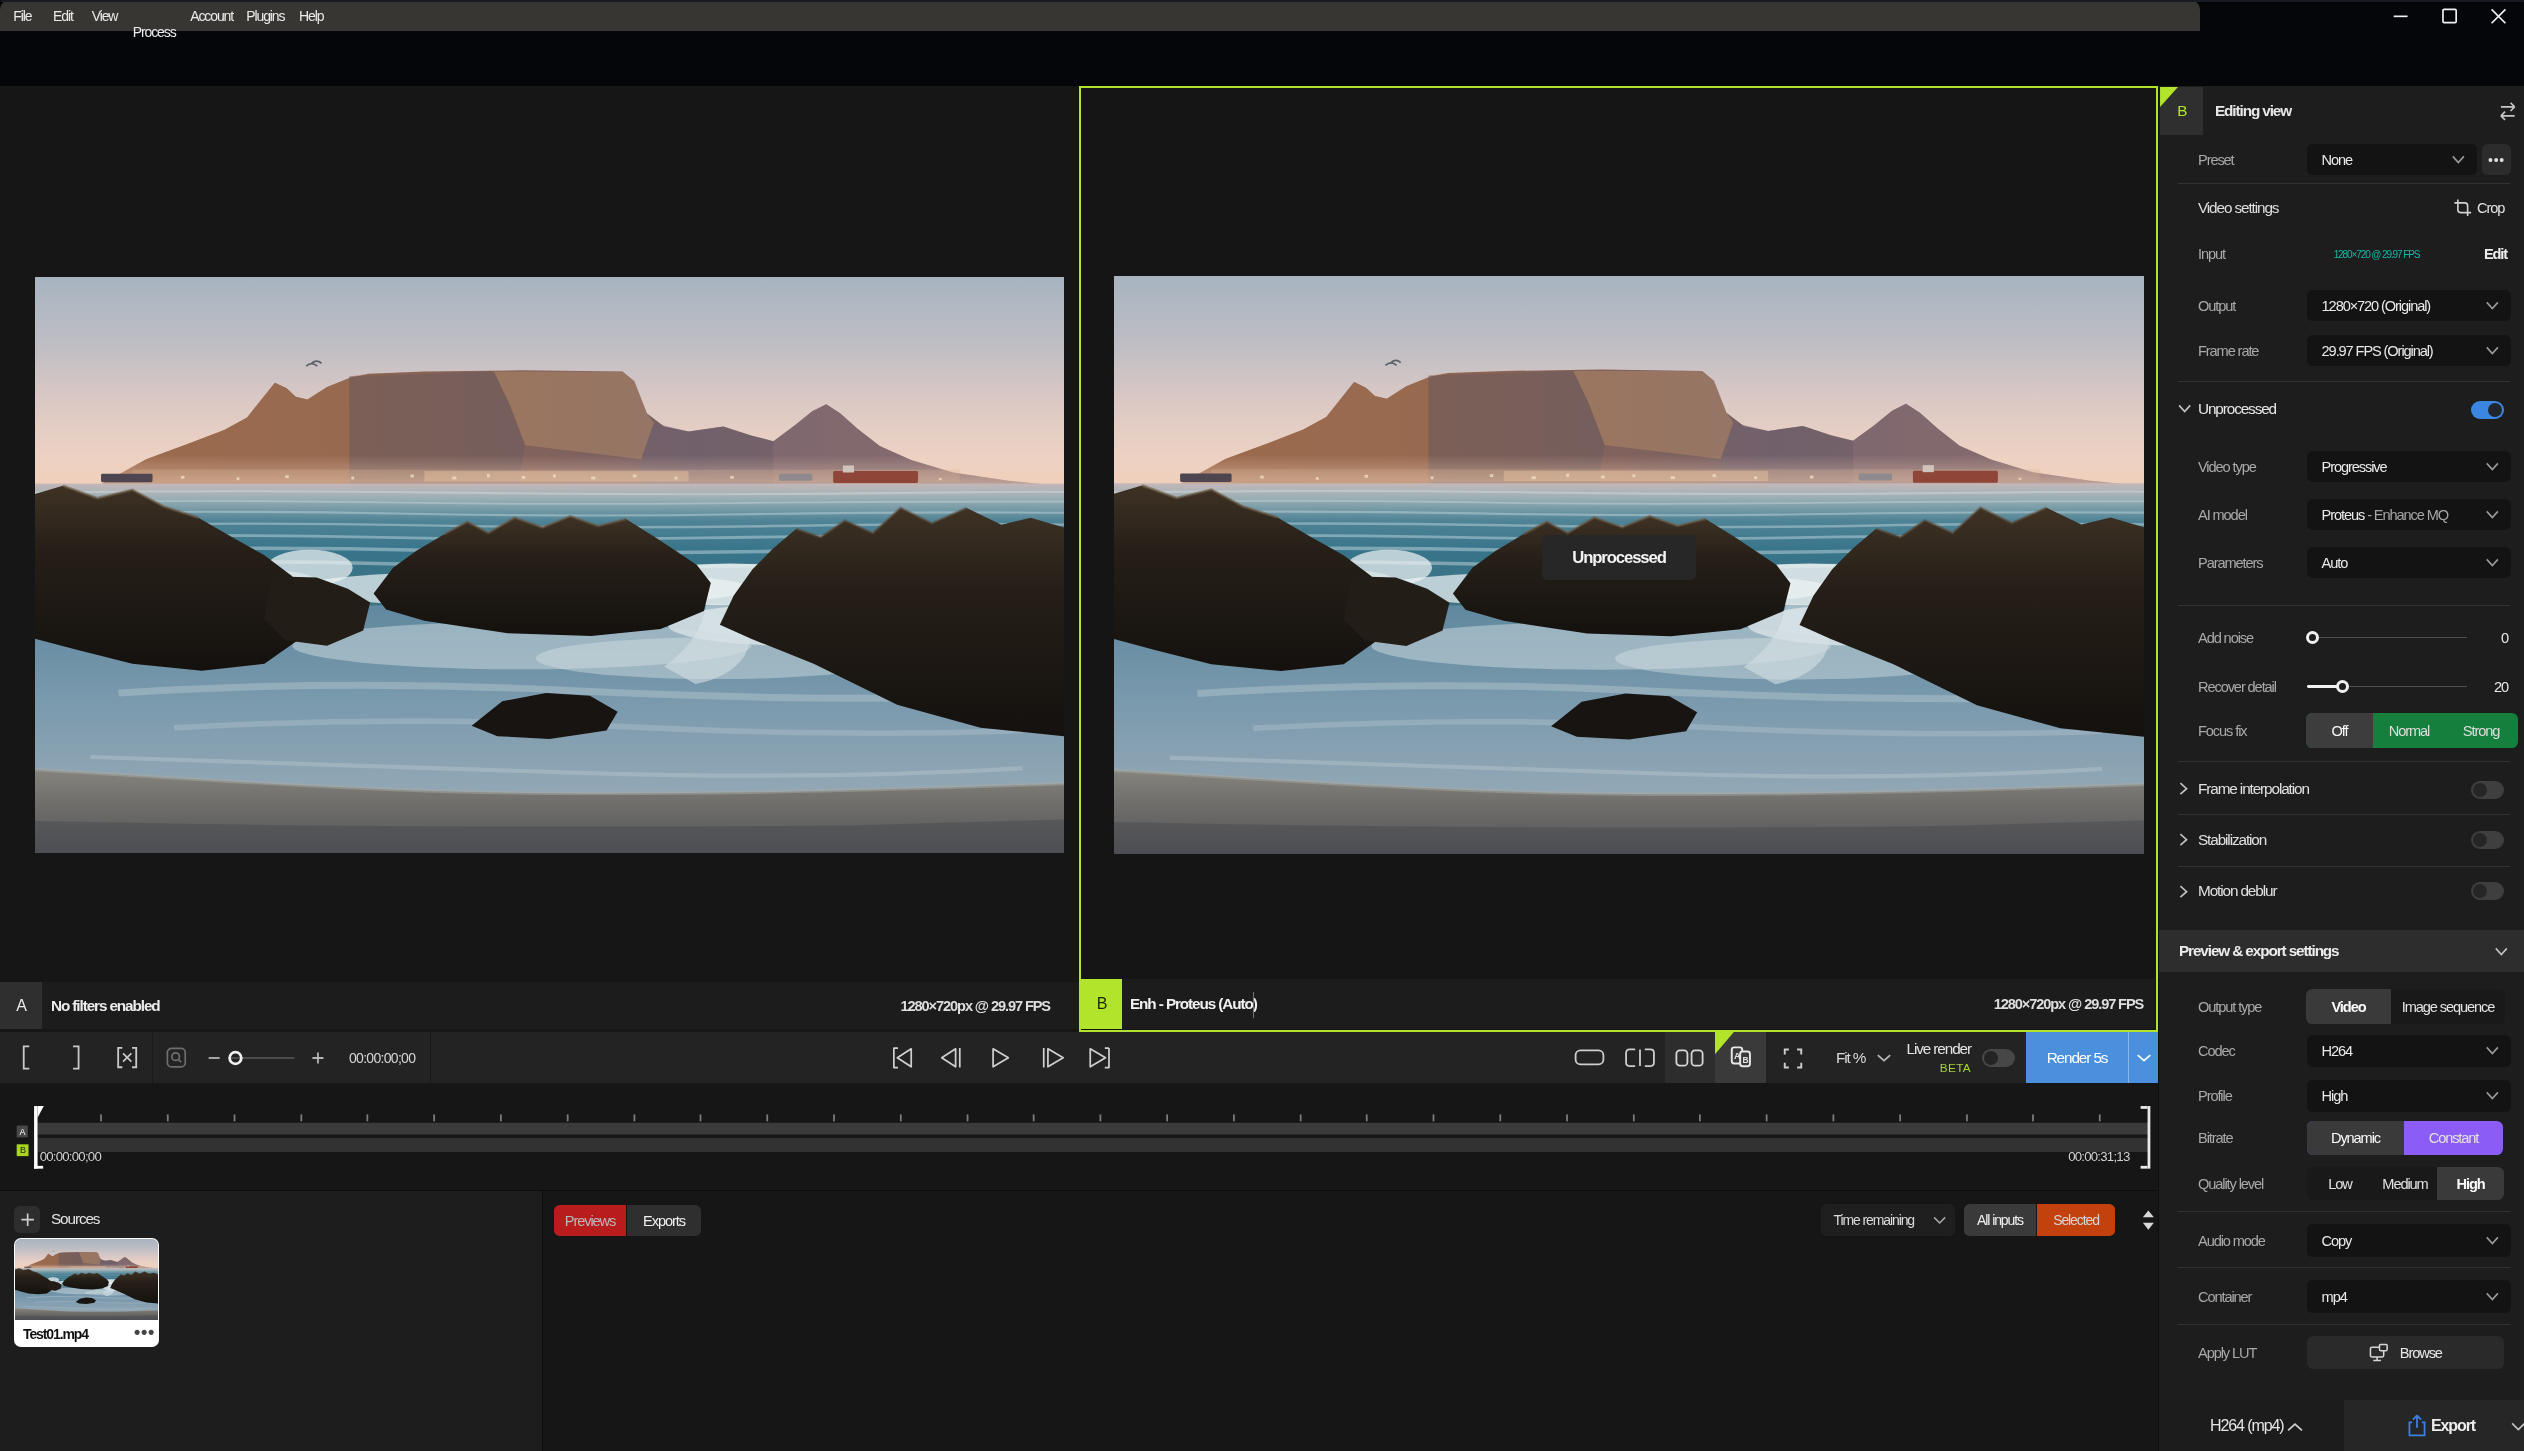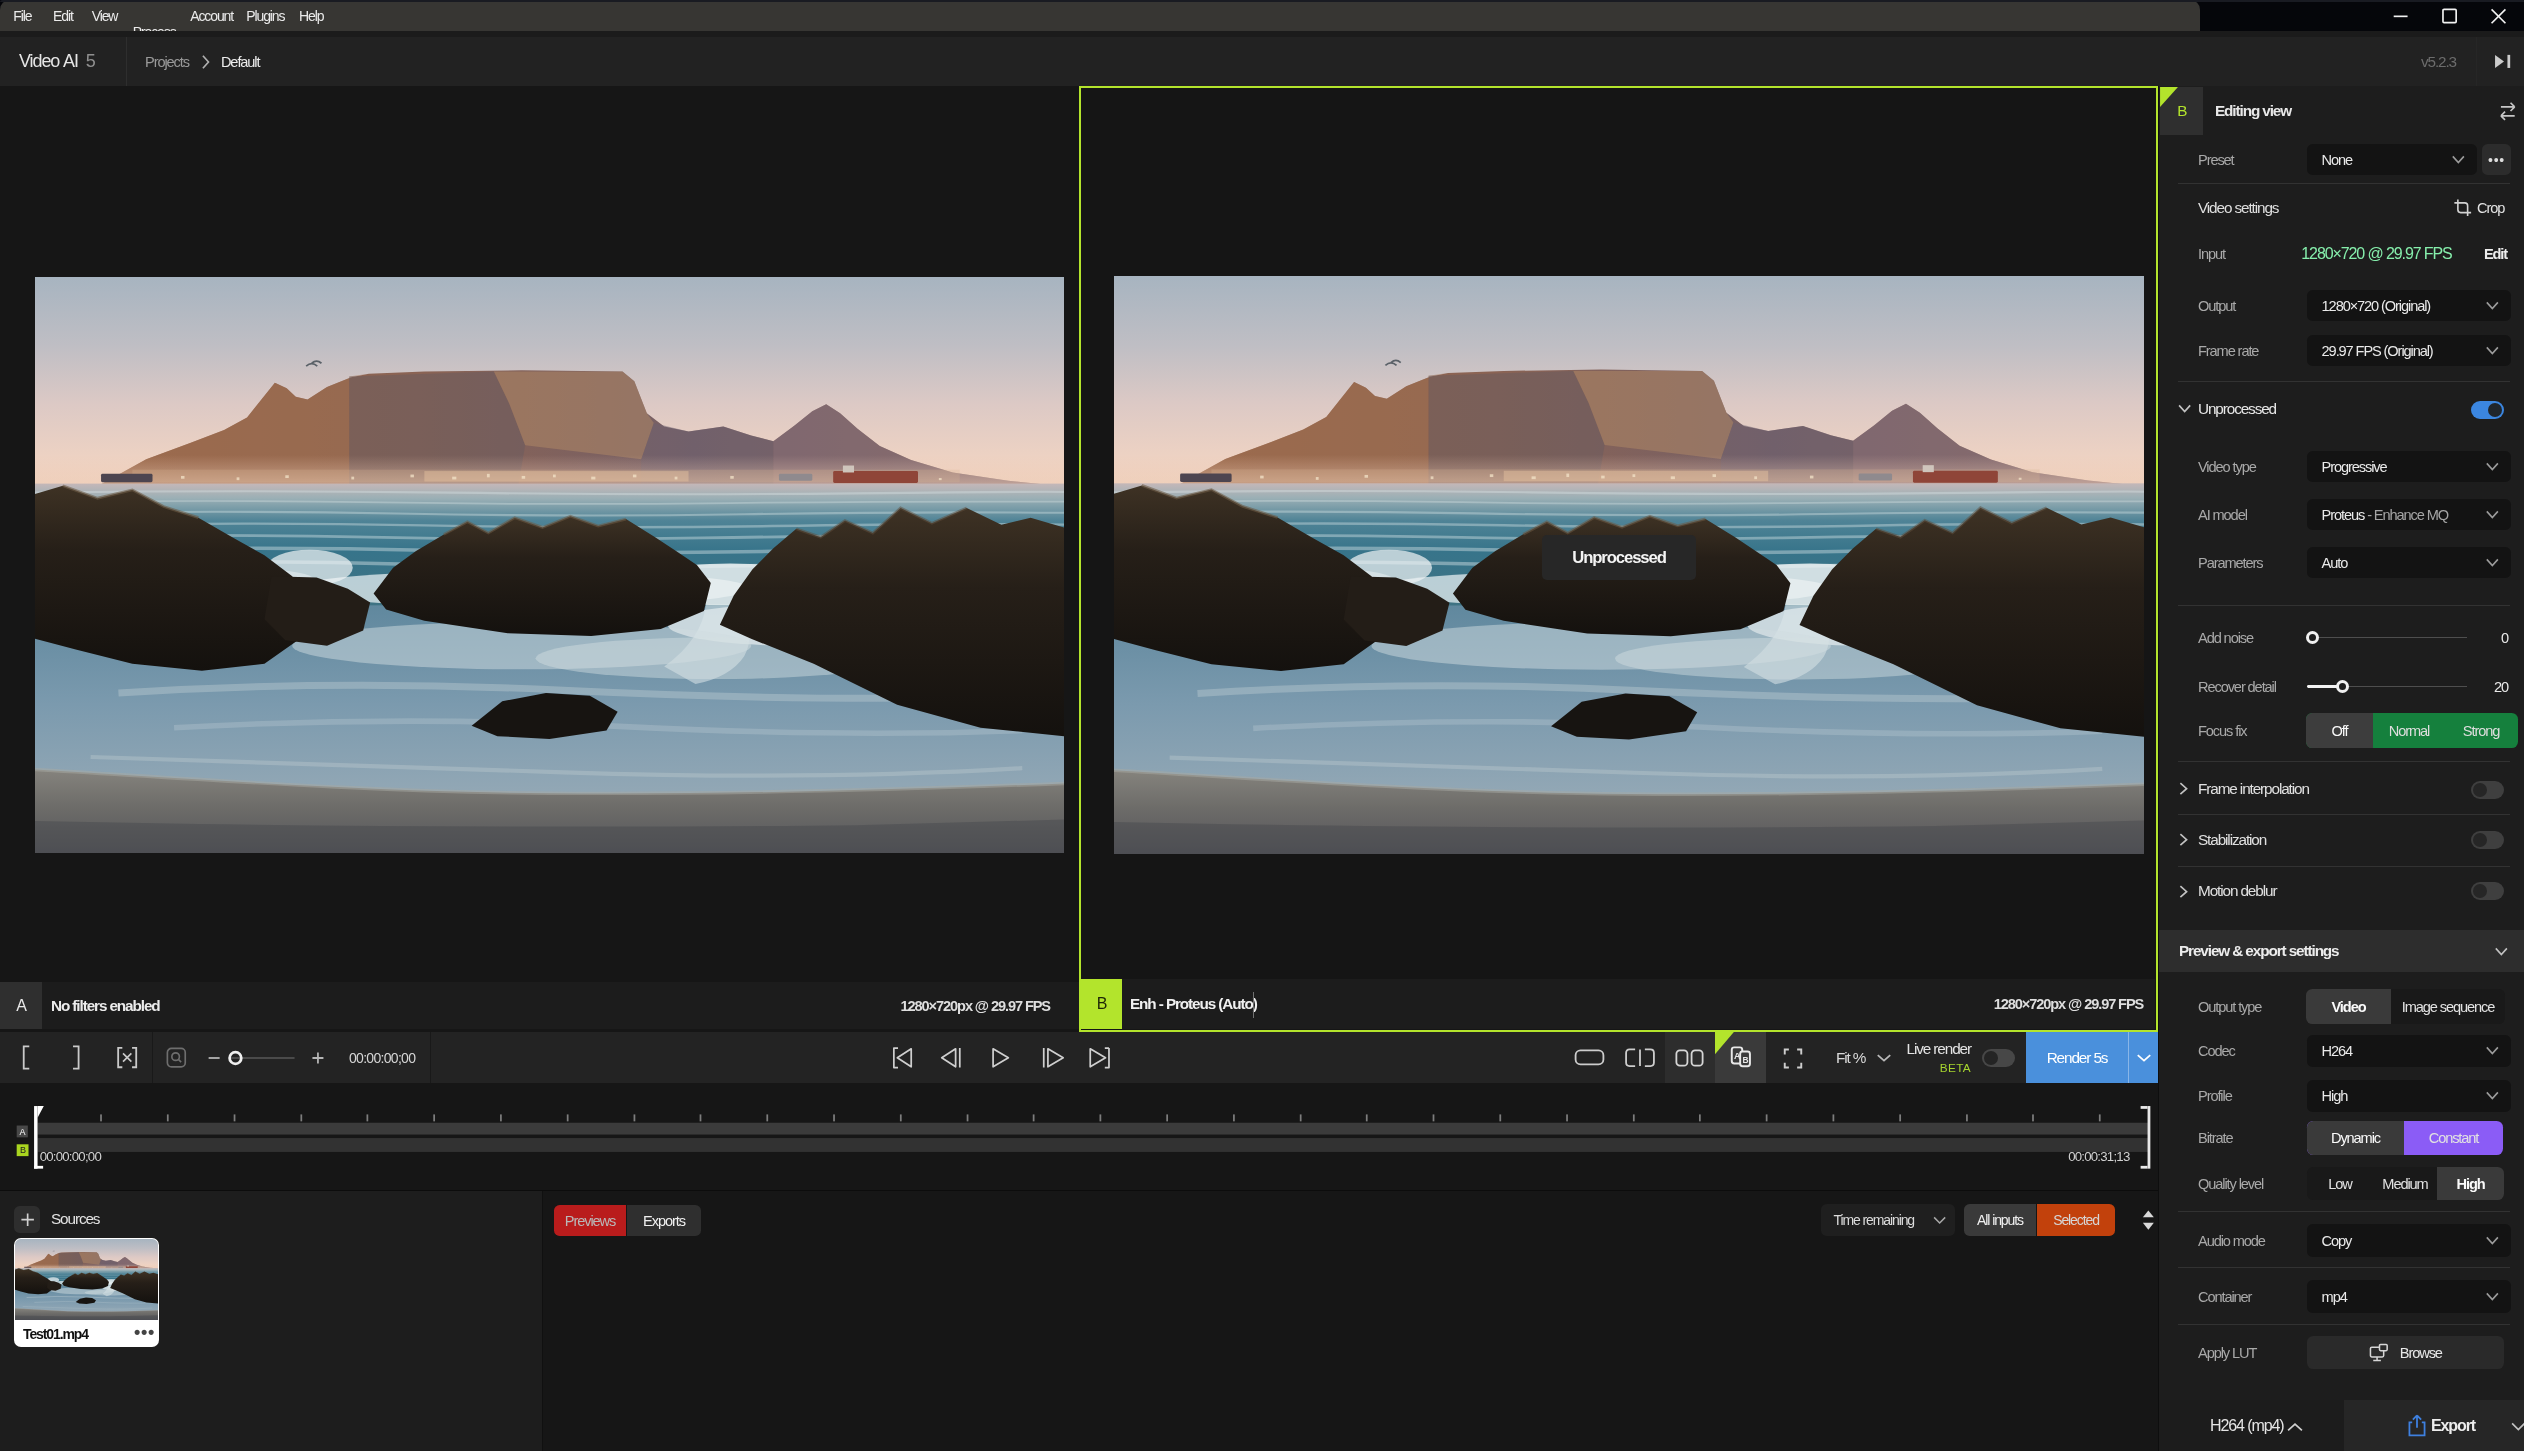--- a/index.html
+++ b/index.html
@@ -154,37 +154,20 @@
         <span>Help</span>
     </div>
     <svg class="abs" style="left:2393px;top:8.3px" width="118" height="16.7" viewBox="0 0 170 24" fill="none" stroke="#f2f2f2" stroke-width="2.4">
       <line x1="1" y1="12" x2="21" y2="12"></line>
       <rect x="72" y="2" width="19" height="19" rx="1.5"></rect>
       <line x1="142" y1="2" x2="162" y2="22"></line>
         <line x1="162" y1="2" x2="142" y2="22"></line>
     </svg>
   </div>
 
-  <div class="abs" id="header" style="left:0;top:31px;width:2525px;height:56px;background:#1b1b1b;">
-    <div class="abs" style="left:0;top:6.3px;width:2525px;height:49px;background:#222222;"></div>
-    <div class="abs" style="left:126px;top:6.3px;width:1.4px;height:49px;background:#2e2e2e;"></div>
-    <div class="abs" style="left:19px;top:6.3px;height:49px;display:flex;align-items:center;font-size:18px;color:#e6e6e6;">Video&nbsp;AI&nbsp;&nbsp;<span style="color:#8f8f8f;">5</span></div>
-    <div class="abs" style="left:145px;top:6.3px;height:49px;display:flex;align-items:center;font-size:14.6px;color:#9a9a9a;">Projects
-      <svg width="32" height="14" viewBox="0 0 46 20" fill="none" stroke="#b0b0b0" stroke-width="2.4">
-          <path d="M20,1 L28,10 L20,19"></path>
-        </svg>
-      <span style="color:#ececec;">Default</span>
-    </div>
-    <div class="abs" style="left:2385px;top:6.3px;width:71px;height:49px;display:flex;align-items:center;justify-content:flex-end;font-size:15.3px;color:#6c6c6c;">v5.2.3</div>
-    <div class="abs" style="left:2476px;top:6.3px;width:1.4px;height:49px;background:#262626;"></div>
-    <svg class="abs" style="left:2493px;top:21px" width="22" height="19.5" viewBox="0 0 32 28">
-      <path d="M3,4 L16,13.5 L3,23 Z" fill="#cccccc"></path>
-      <rect x="21" y="4" width="4" height="19" fill="#cccccc"></rect>
-    </svg>
-  </div>
 
   <div class="abs" id="previews" style="left:0;top:86px;width:2158px;height:946px;background:#161616;">
 
     <svg class="abs" style="left:35px;top:191px" width="1029" height="576" viewBox="0 0 1480 828" preserveAspectRatio="none">
         <use href="#scene"></use>
       </svg>
 
     <div class="abs" style="left:0;top:896px;width:1079px;height:47px;background:#1c1c1c;">
       <div class="abs" style="left:0;top:0;width:42px;height:47px;background:#2f2f2f;display:flex;align-items:center;justify-content:center;color:#e9e9e9;font-size:16px;">A</div>
       <div class="abs" style="left:51px;top:0;height:47px;display:flex;align-items:center;color:#ebebeb;font-size:15.3px;font-weight:700;">No filters enabled</div>
@@ -396,21 +379,21 @@
     <div class="abs sep" style="top:97px;"></div>
 
     <div class="abs" style="left:39px;top:106px;height:32px;display:flex;align-items:center;color:#dfdfdf;font-size:15.3px;">Video settings</div>
     <svg class="abs" style="left:294px;top:112px" width="19.5" height="19.5" viewBox="0 0 28 28" fill="none" stroke="#d2d2d2" stroke-width="2.3">
       <path d="M7,2 L7,17 Q7,21 11,21 L26,21"></path>
       <path d="M2,7 L17,7 Q21,7 21,11 L21,26"></path>
     </svg>
     <div class="abs" style="left:318px;top:106px;height:32px;display:flex;align-items:center;color:#e3e3e3;font-size:14.6px;">Crop</div>
 
     <div class="abs lbl" style="top:152px;height:32px;">Input</div>
-    <div class="abs" style="left:129px;top:152px;width:177px;height:32px;display:flex;align-items:center;justify-content:center;color:#86efac;font-size:16px;">1280×720 @ 29.97 FPS</div>
+    <div class="abs" style="left:129px;top:152px;width:177px;height:32px;display:flex;align-items:center;justify-content:center;color:#14b8a6;font-size:10px;">1280×720 @ 29.97 FPS</div>
     <div class="abs" style="left:320px;top:152px;width:33px;height:32px;display:flex;align-items:center;justify-content:center;color:#eeeeee;font-size:14.6px;font-weight:700;">Edit</div>
 
     <div class="abs lbl" style="top:204px;height:31px;">Output</div>
     <div class="abs dd" style="top:204px;">1280×720 (Original)<svg class="ddc" width="16.7" height="9.7" viewBox="0 0 24 14" fill="none" stroke="#9c9c9c" stroke-width="2.3">
           <path d="M4,2 L12,11 L20,2"></path>
         </svg></div>
 
     <div class="abs lbl" style="top:249px;height:31px;">Frame rate</div>
     <div class="abs dd" style="top:249px;">29.97 FPS (Original)<svg class="ddc" width="16.7" height="9.7" viewBox="0 0 24 14" fill="none" stroke="#9c9c9c" stroke-width="2.3">
           <path d="M4,2 L12,11 L20,2"></path>

